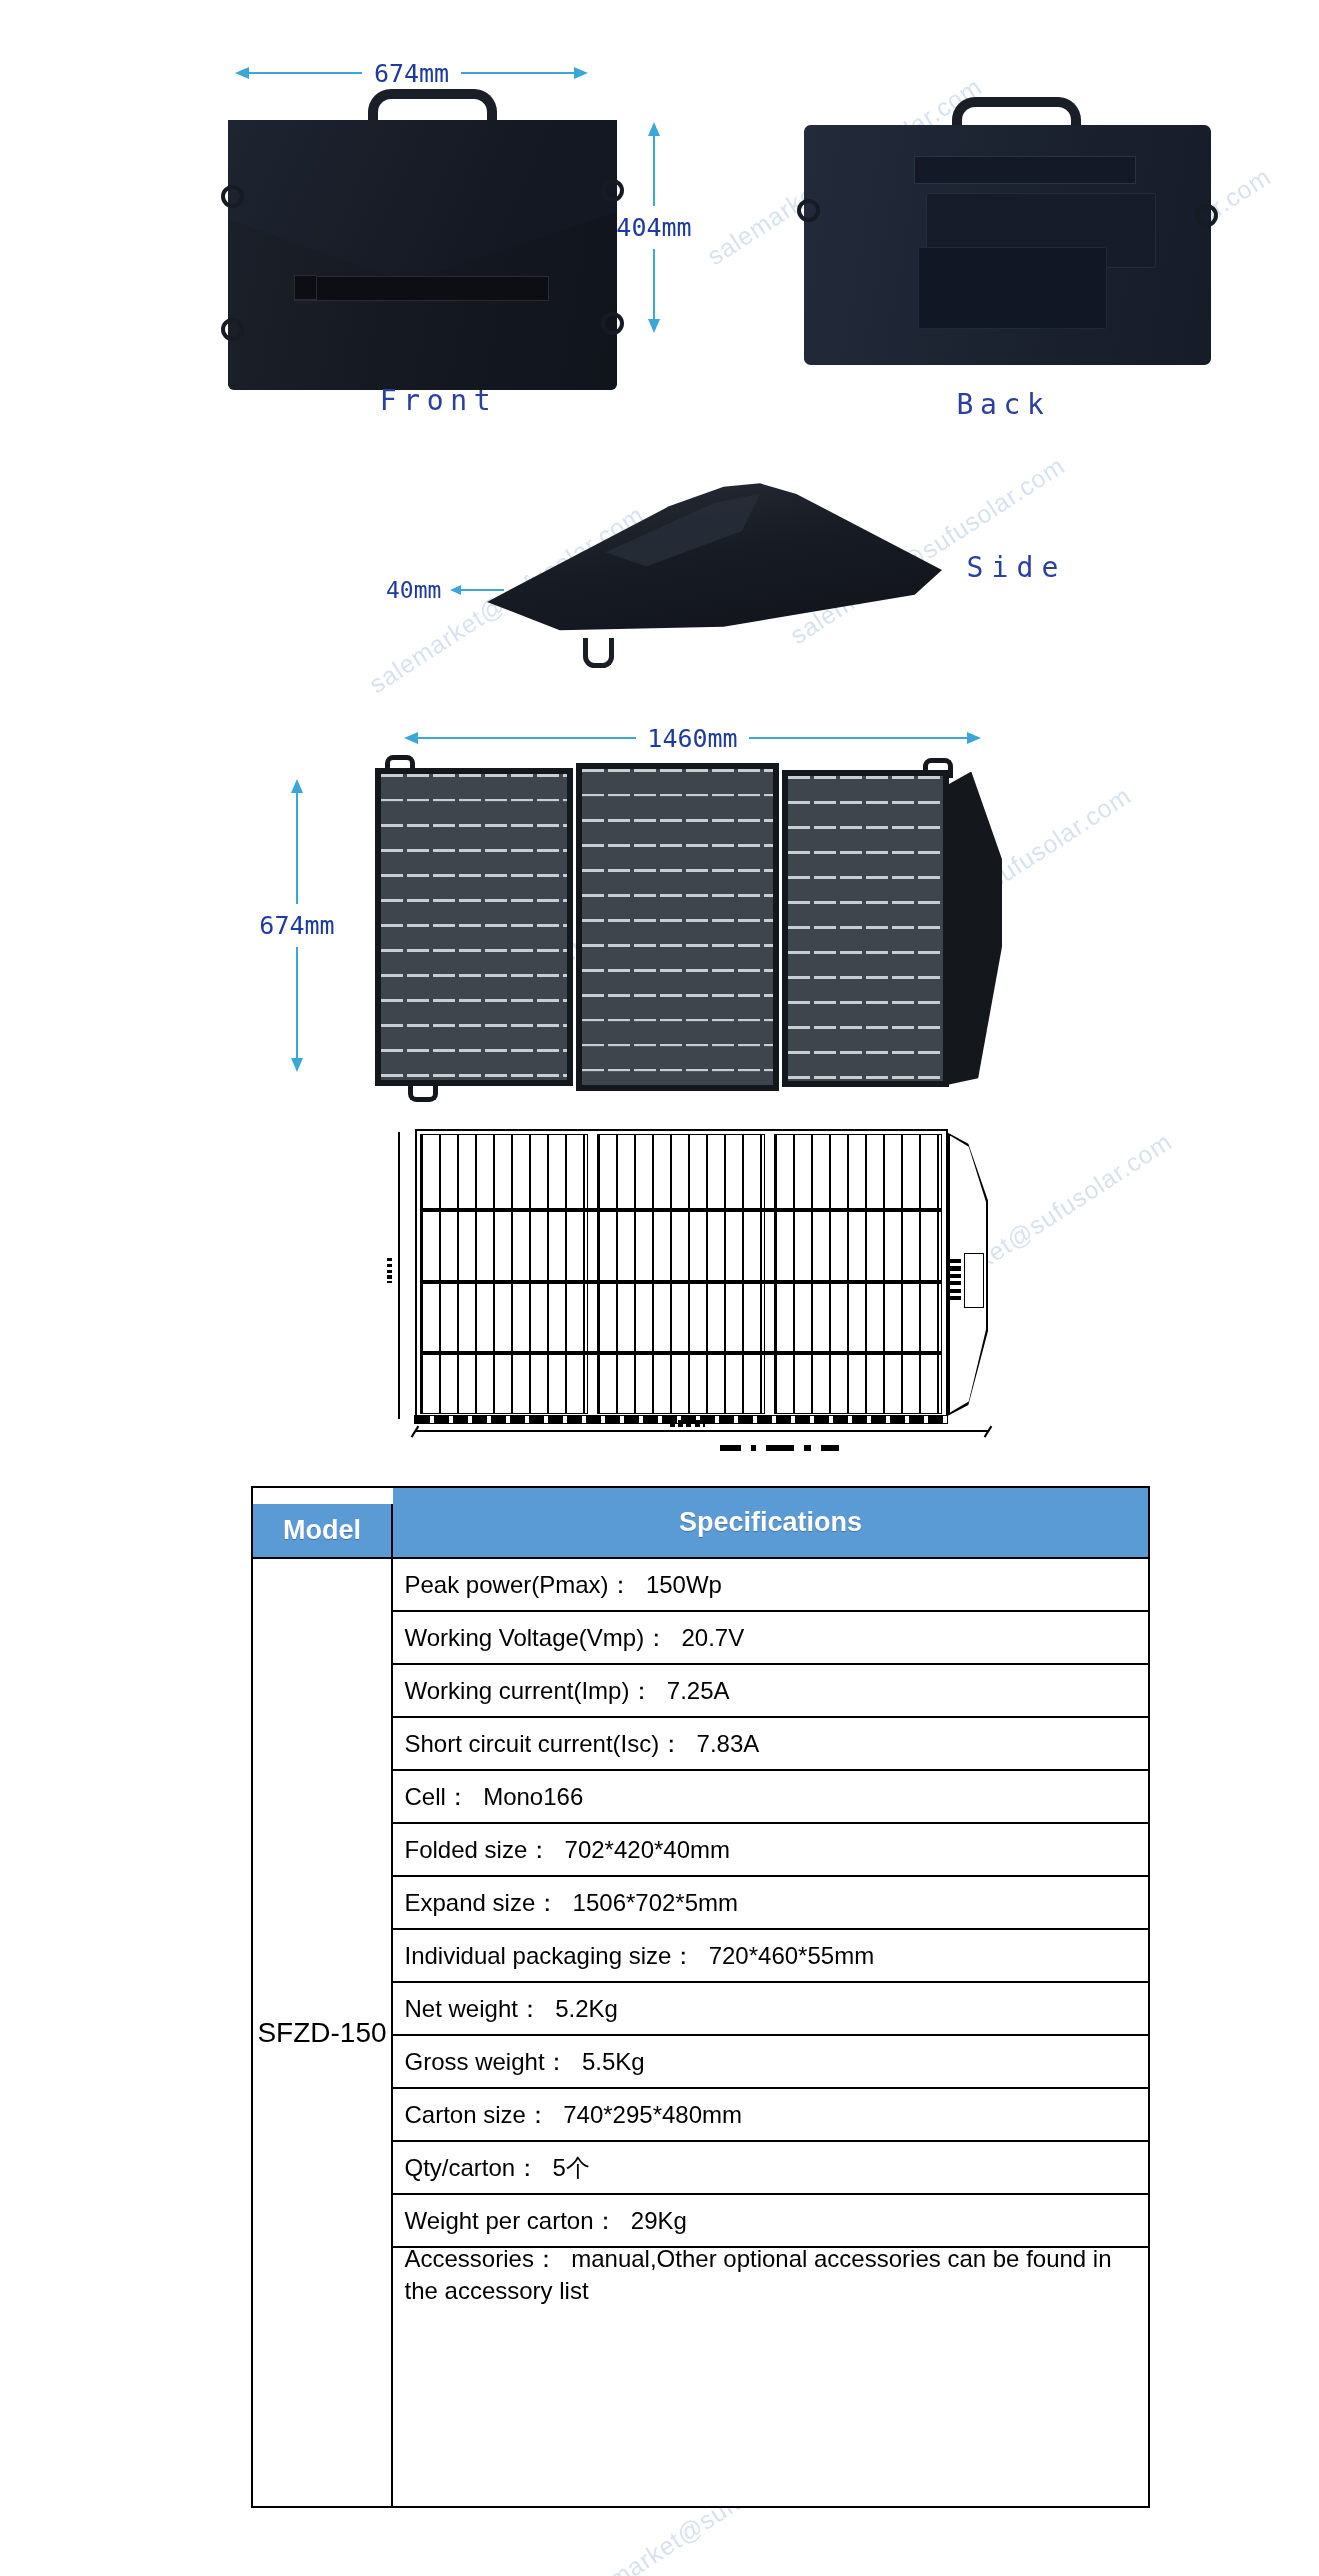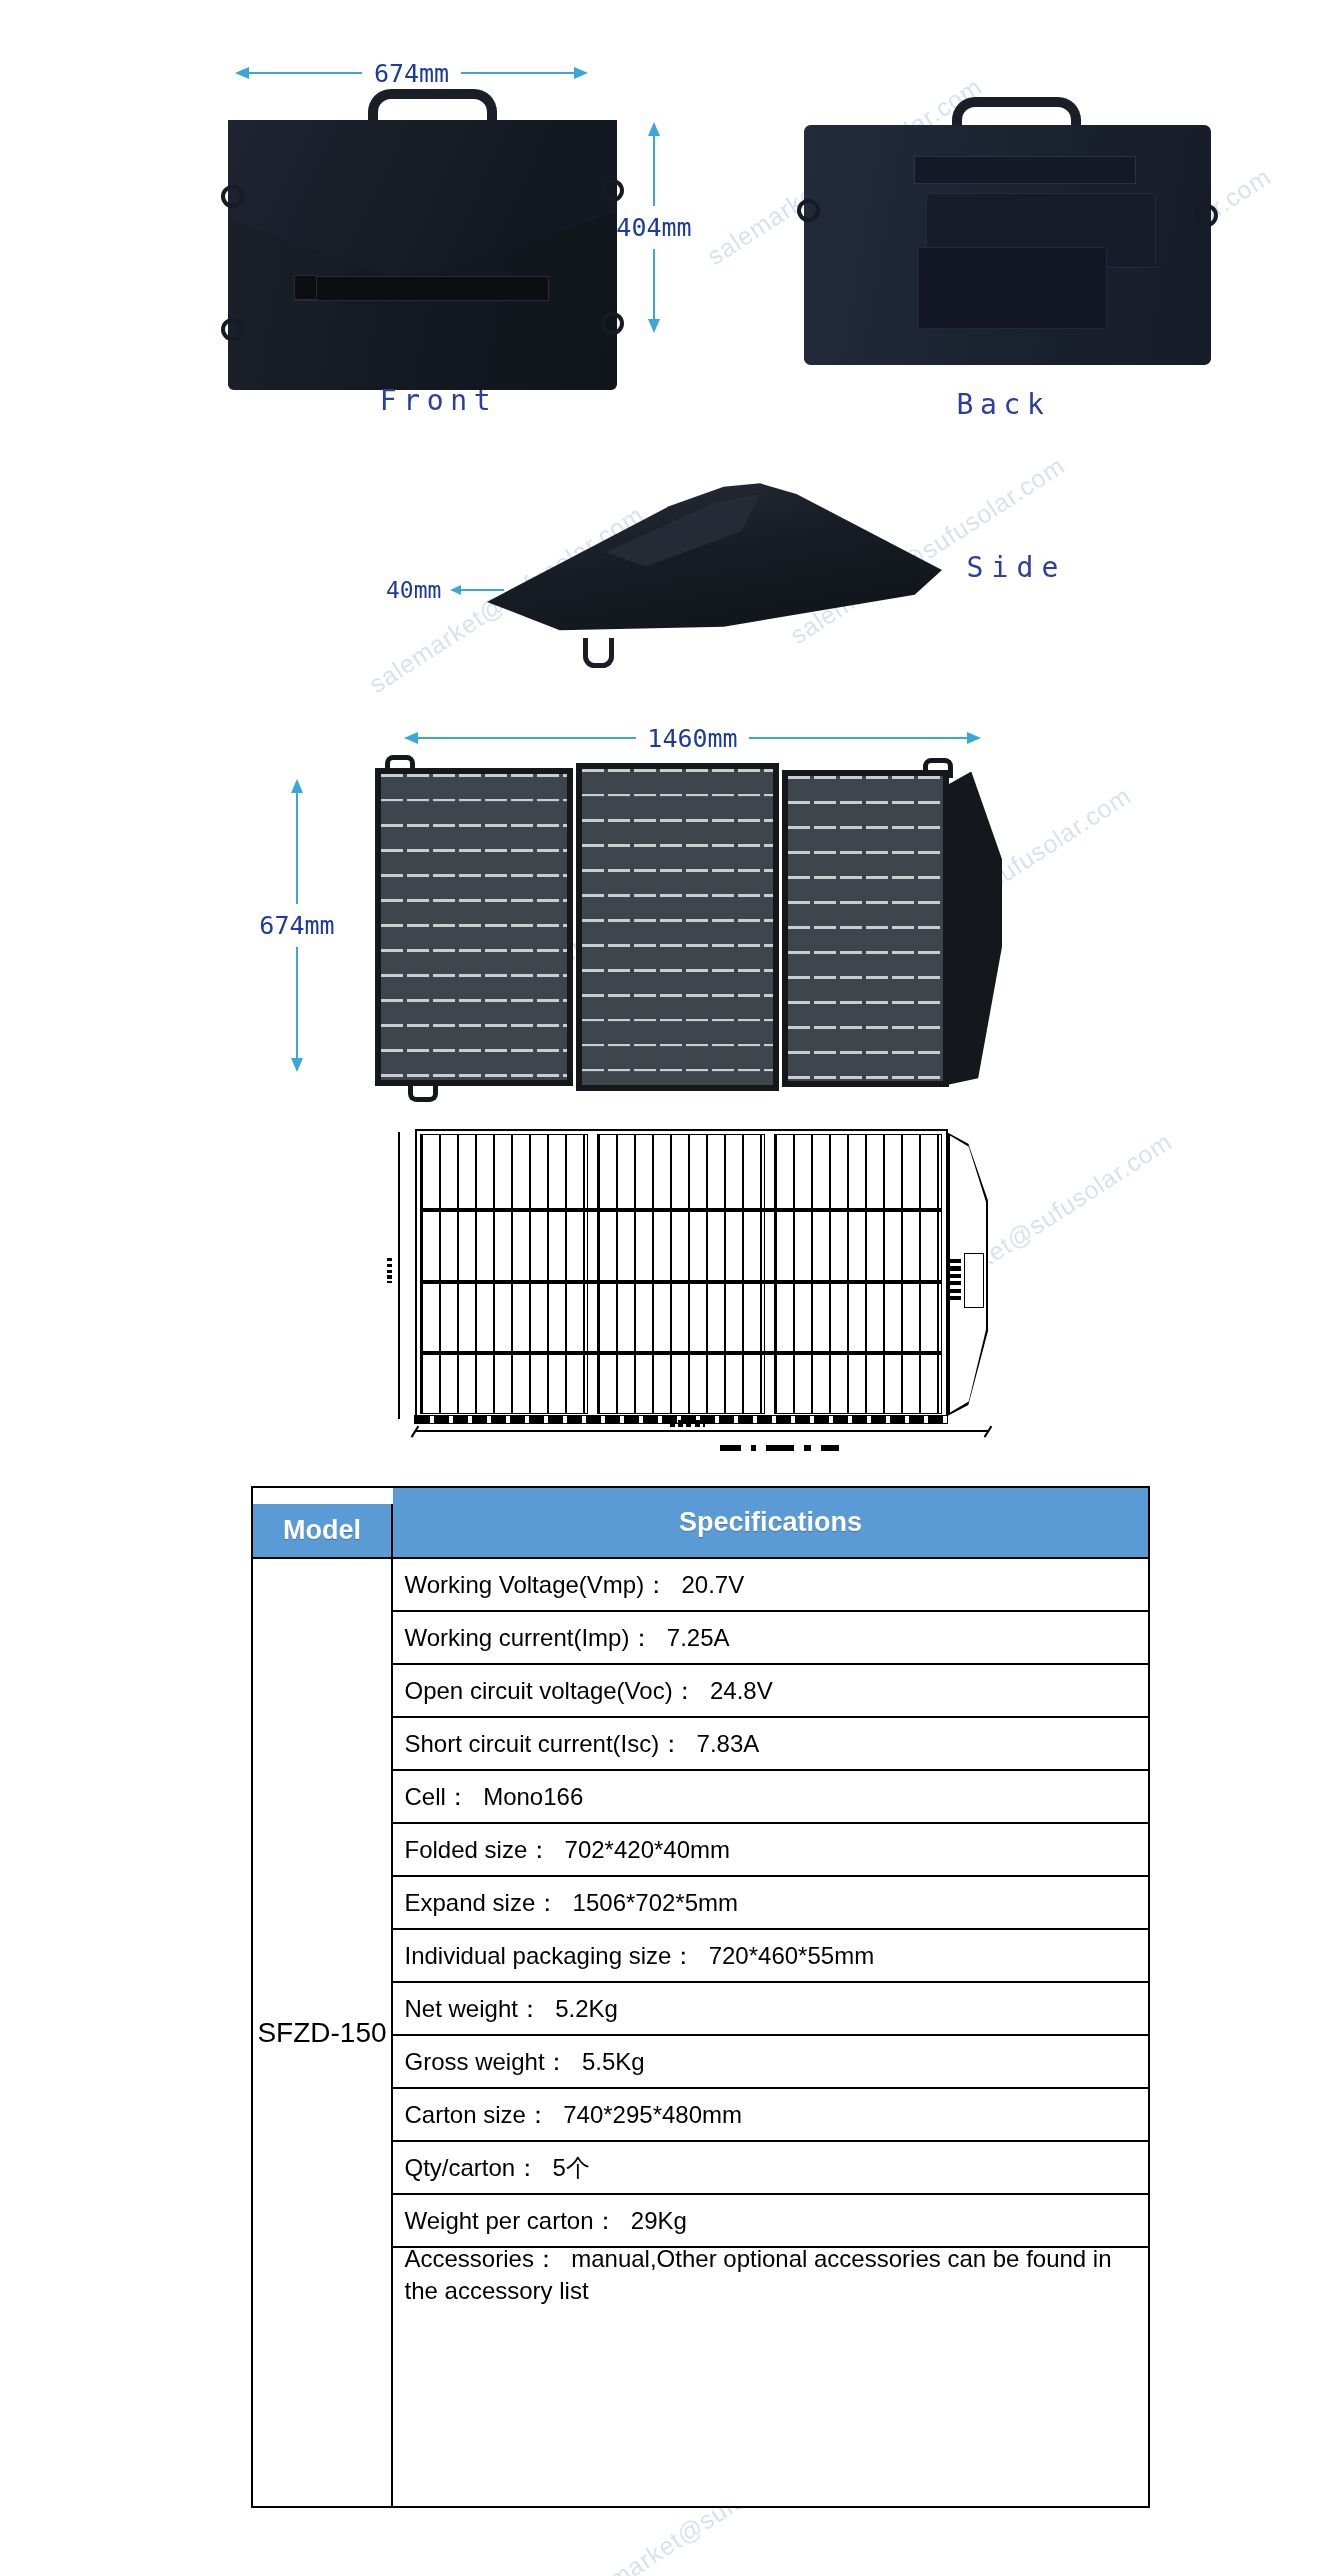--- a/index.html
+++ b/index.html
@@ -256,23 +256,23 @@
       <span style="width:5px"></span>
       <span style="width:28px"></span>
     <span style="width:6.6px"></span>
       <span style="width:18px"></span>
   </div>
 
   <div class="spec-table">
     <div class="th th-model">Model</div>
     <div class="th th-spec">Specifications</div>
     <div class="model-cell">SFZD-150</div>
+    <div class="spec-cell">Peak power(Pmax)：  150Wp</div>
     <div class="spec-cell">Working Voltage(Vmp)：  20.7V</div>
     <div class="spec-cell">Working current(Imp)：  7.25A</div>
-    <div class="spec-cell">Open circuit voltage(Voc)：  24.8V</div>
     <div class="spec-cell">Short circuit current(Isc)：  7.83A</div>
     <div class="spec-cell">Cell：  Mono166</div>
     <div class="spec-cell">Folded size：  702*420*40mm</div>
     <div class="spec-cell">Expand size：  1506*702*5mm</div>
     <div class="spec-cell">Individual packaging size：  720*460*55mm</div>
     <div class="spec-cell">Net weight：  5.2Kg</div>
     <div class="spec-cell">Gross weight：  5.5Kg</div>
     <div class="spec-cell">Carton size：  740*295*480mm</div>
     <div class="spec-cell">Qty/carton：  5个</div>
     <div class="spec-cell">Weight per carton：  29Kg</div>

